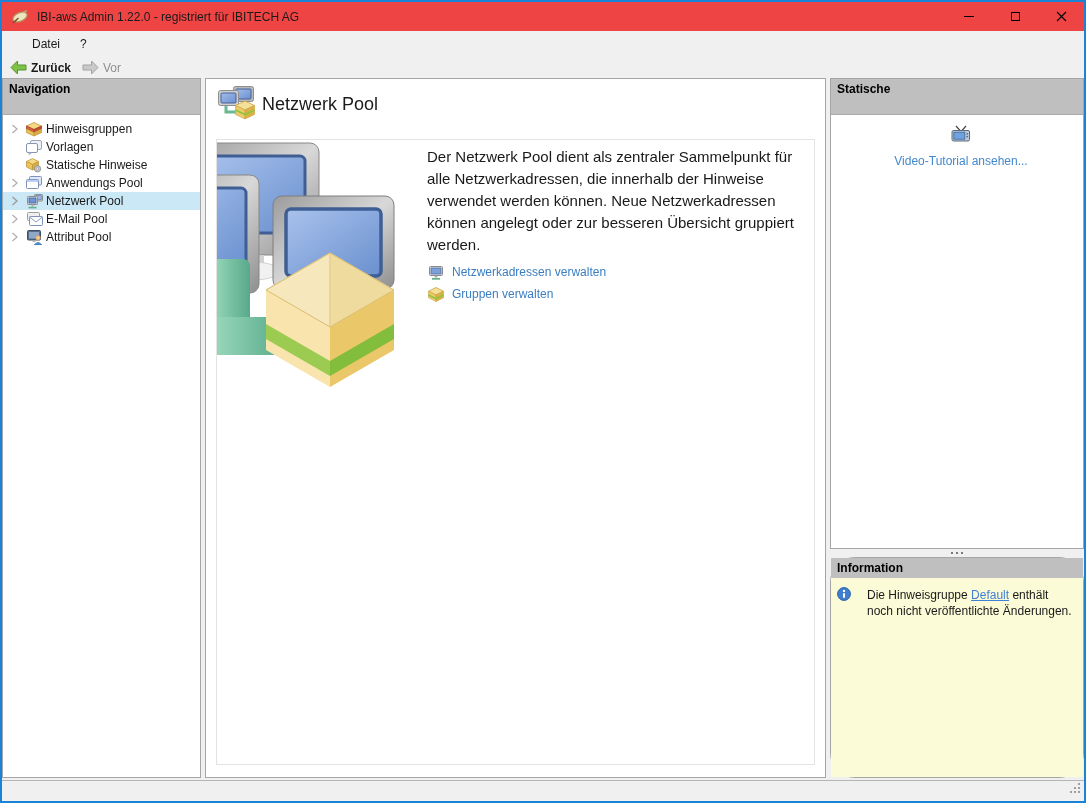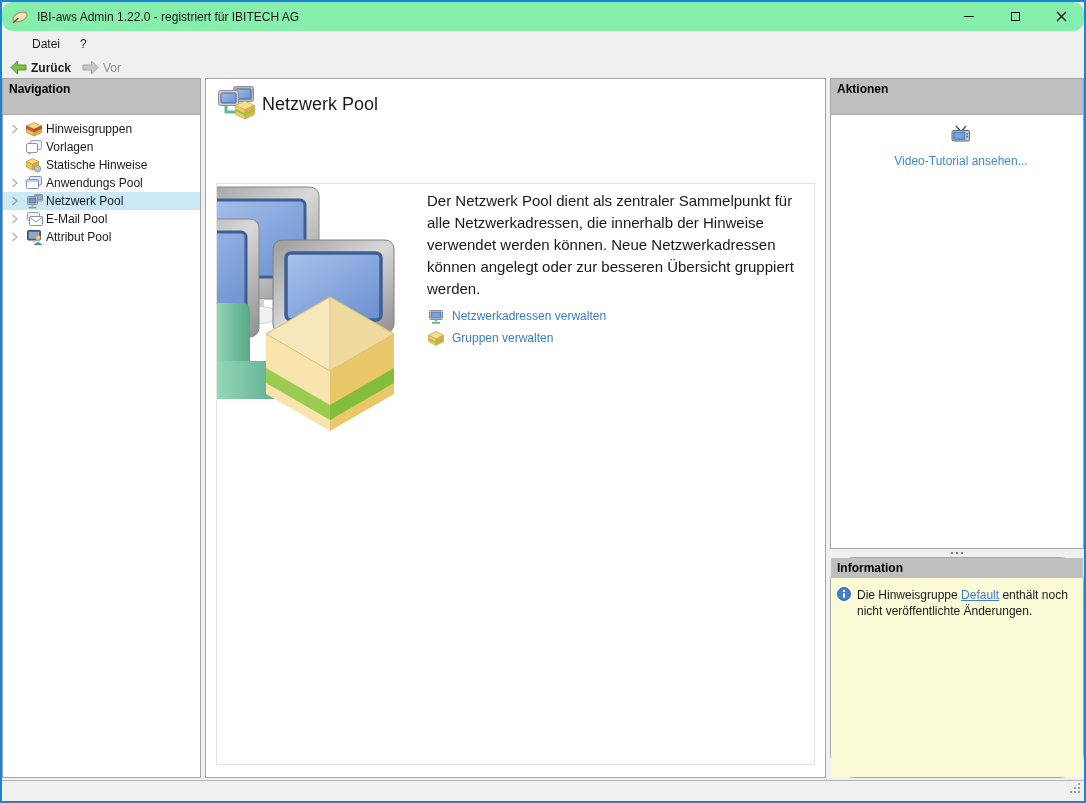--- a/index.html
+++ b/index.html
@@ -1,20 +1,20 @@
 <!DOCTYPE html>
 <html><head>
 <meta charset="utf-8">
 <style>
   html,body{margin:0;padding:0;background:#ffffff;font-family:"Liberation Sans","DejaVu Sans",sans-serif;}
   *{box-sizing:border-box;}
   #win{position:relative;width:1086px;height:803px;border:2px solid #1a82d7;background:#f0f0f0;overflow:hidden;}
 
   
-  .titlebar{position:absolute;left:0;top:0;right:0;height:29px;background:#86efac;display:flex;align-items:center;border-radius:11px;}
+  .titlebar{position:absolute;left:0;top:0;right:0;height:29px;background:#ef4444;display:flex;align-items:center;}
   .appicon{margin-left:9px;width:18px;height:16px;display:flex;align-items:center;}
   .apptitle{margin-left:8px;font-size:12px;color:#1a1a1a;white-space:nowrap;}
   .wincontrols{position:absolute;right:0;top:0;height:29px;display:flex;}
   .winbtn{width:46px;height:29px;display:flex;align-items:center;justify-content:center;}
   .glyph-min{width:10px;height:0;border-top:1px solid #000;}
   .glyph-max{width:9px;height:9px;border:1px solid #000;}
 
   
   .menubar{position:absolute;left:0;top:29px;right:0;height:25px;background:#f0f0f0;display:flex;align-items:center;font-size:12px;color:#1a1a1a;padding-left:16px;}
   .menuitem{padding:0 10px;height:100%;display:flex;align-items:center;}
@@ -37,37 +37,37 @@
   .tree-row{height:18px;display:flex;align-items:center;padding-left:8px;font-size:12px;color:#1a1a1a;cursor:default;}
   .tree-row.selected{background:#cbe8f6;}
   .chev{width:15px;display:flex;align-items:center;}
   .ticon{width:20px;display:flex;align-items:center;}
   .tlabel{white-space:nowrap;}
 
   
   #main{left:203px;top:76px;width:621px;height:700px;}
   .main-header-icon{position:absolute;left:12px;top:7px;}
   .main-title{position:absolute;left:56px;top:15px;font-size:18px;color:#1b1b1b;}
-  .content-box{position:absolute;left:10px;top:60px;right:10px;bottom:12px;border:1px solid #e3e3e3;overflow:hidden;margin-top:44px;}
+  .content-box{position:absolute;left:10px;top:60px;right:10px;bottom:12px;border:1px solid #e3e3e3;overflow:hidden;}
   .illus{position:absolute;left:-1px;top:1px;}
   .desc{position:absolute;left:210px;top:6px;width:386px;font-size:15px;line-height:22px;color:#191919;}
   .mlinks{position:absolute;left:210px;top:121px;}
   .mlink-row{display:flex;align-items:center;gap:8px;height:22px;font-size:12px;}
   .mlink-row a{color:#3a7dc1;text-decoration:none;cursor:pointer;}
   .licon{width:17px;display:flex;align-items:center;justify-content:center;}
 
   
   #actions{left:828px;top:76px;width:254px;height:471px;}
   .action-row{display:flex;align-items:center;gap:9px;padding:10px 0 0 8px;font-size:12px;flex-direction:column;}
   .action-row a{color:#4288cf;text-decoration:none;cursor:pointer;}
   .h-splitter{position:absolute;left:828px;top:547px;width:254px;height:8px;display:flex;align-items:center;justify-content:center;gap:3px;}
   .h-splitter i{width:2px;height:2px;background:#7a7a7a;display:block;}
   #info{left:828px;top:555px;width:254px;height:221px;border-radius:25px;}
   .info-body{position:absolute;left:0;top:20px;right:0;bottom:0;background:#fbfbd8;}
-  .info-row{display:flex;align-items:flex-start;gap:6px;padding:9px 6px 0 6px;font-size:12px;line-height:16px;color:#1a1a1a;}
+  .info-row{display:flex;align-items:flex-start;gap:16px;padding:9px 6px 0 6px;font-size:12px;line-height:16px;color:#1a1a1a;}
   .info-text{width:218px;}
   .info-text a{color:#3f7fd6;text-decoration:underline;cursor:pointer;}
 
   
   .statusbar{position:absolute;left:0;right:0;bottom:0;height:21px;background:#f0f0f0;border-top:1px solid #b5b5b5;}
   .grip{position:absolute;right:3px;bottom:3px;}
 </style>
 </head>
 <body>
 
@@ -328,21 +328,21 @@
               <polyline points="0.5,8 8,11.7 15.5,8" fill="none" stroke="#8cc63f" stroke-width="1.6"></polyline>
             </svg>
           </span>
           <a>Gruppen verwalten</a>
         </div>
       </div>
     </div>
   </div>
 
   <div id="actions" class="panel">
-    <div class="panel-header">Aktionen</div>
+    <div class="panel-header">Statische</div>
     <div class="action-row">
       <span>
         <svg width="20" height="17" viewBox="0 0 20 17">
           <path d="M9 5.5 L5 1 M11 5.5 L15 1" stroke="#4a4a4a" stroke-width="1.2" fill="none"></path>
           <rect x="1" y="5.5" width="17.5" height="10.5" rx="1.5" fill="#bccadb" stroke="#5a6a7a"></rect>
           <rect x="2.8" y="7.2" width="11" height="7" fill="#6ea3e0" stroke="#3f6398" stroke-width="0.8"></rect>
           <circle cx="16.2" cy="8.8" r="0.9" fill="#5a6a7a"></circle>
           <circle cx="16.2" cy="11.6" r="0.9" fill="#5a6a7a"></circle>
         </svg>
       </span>

